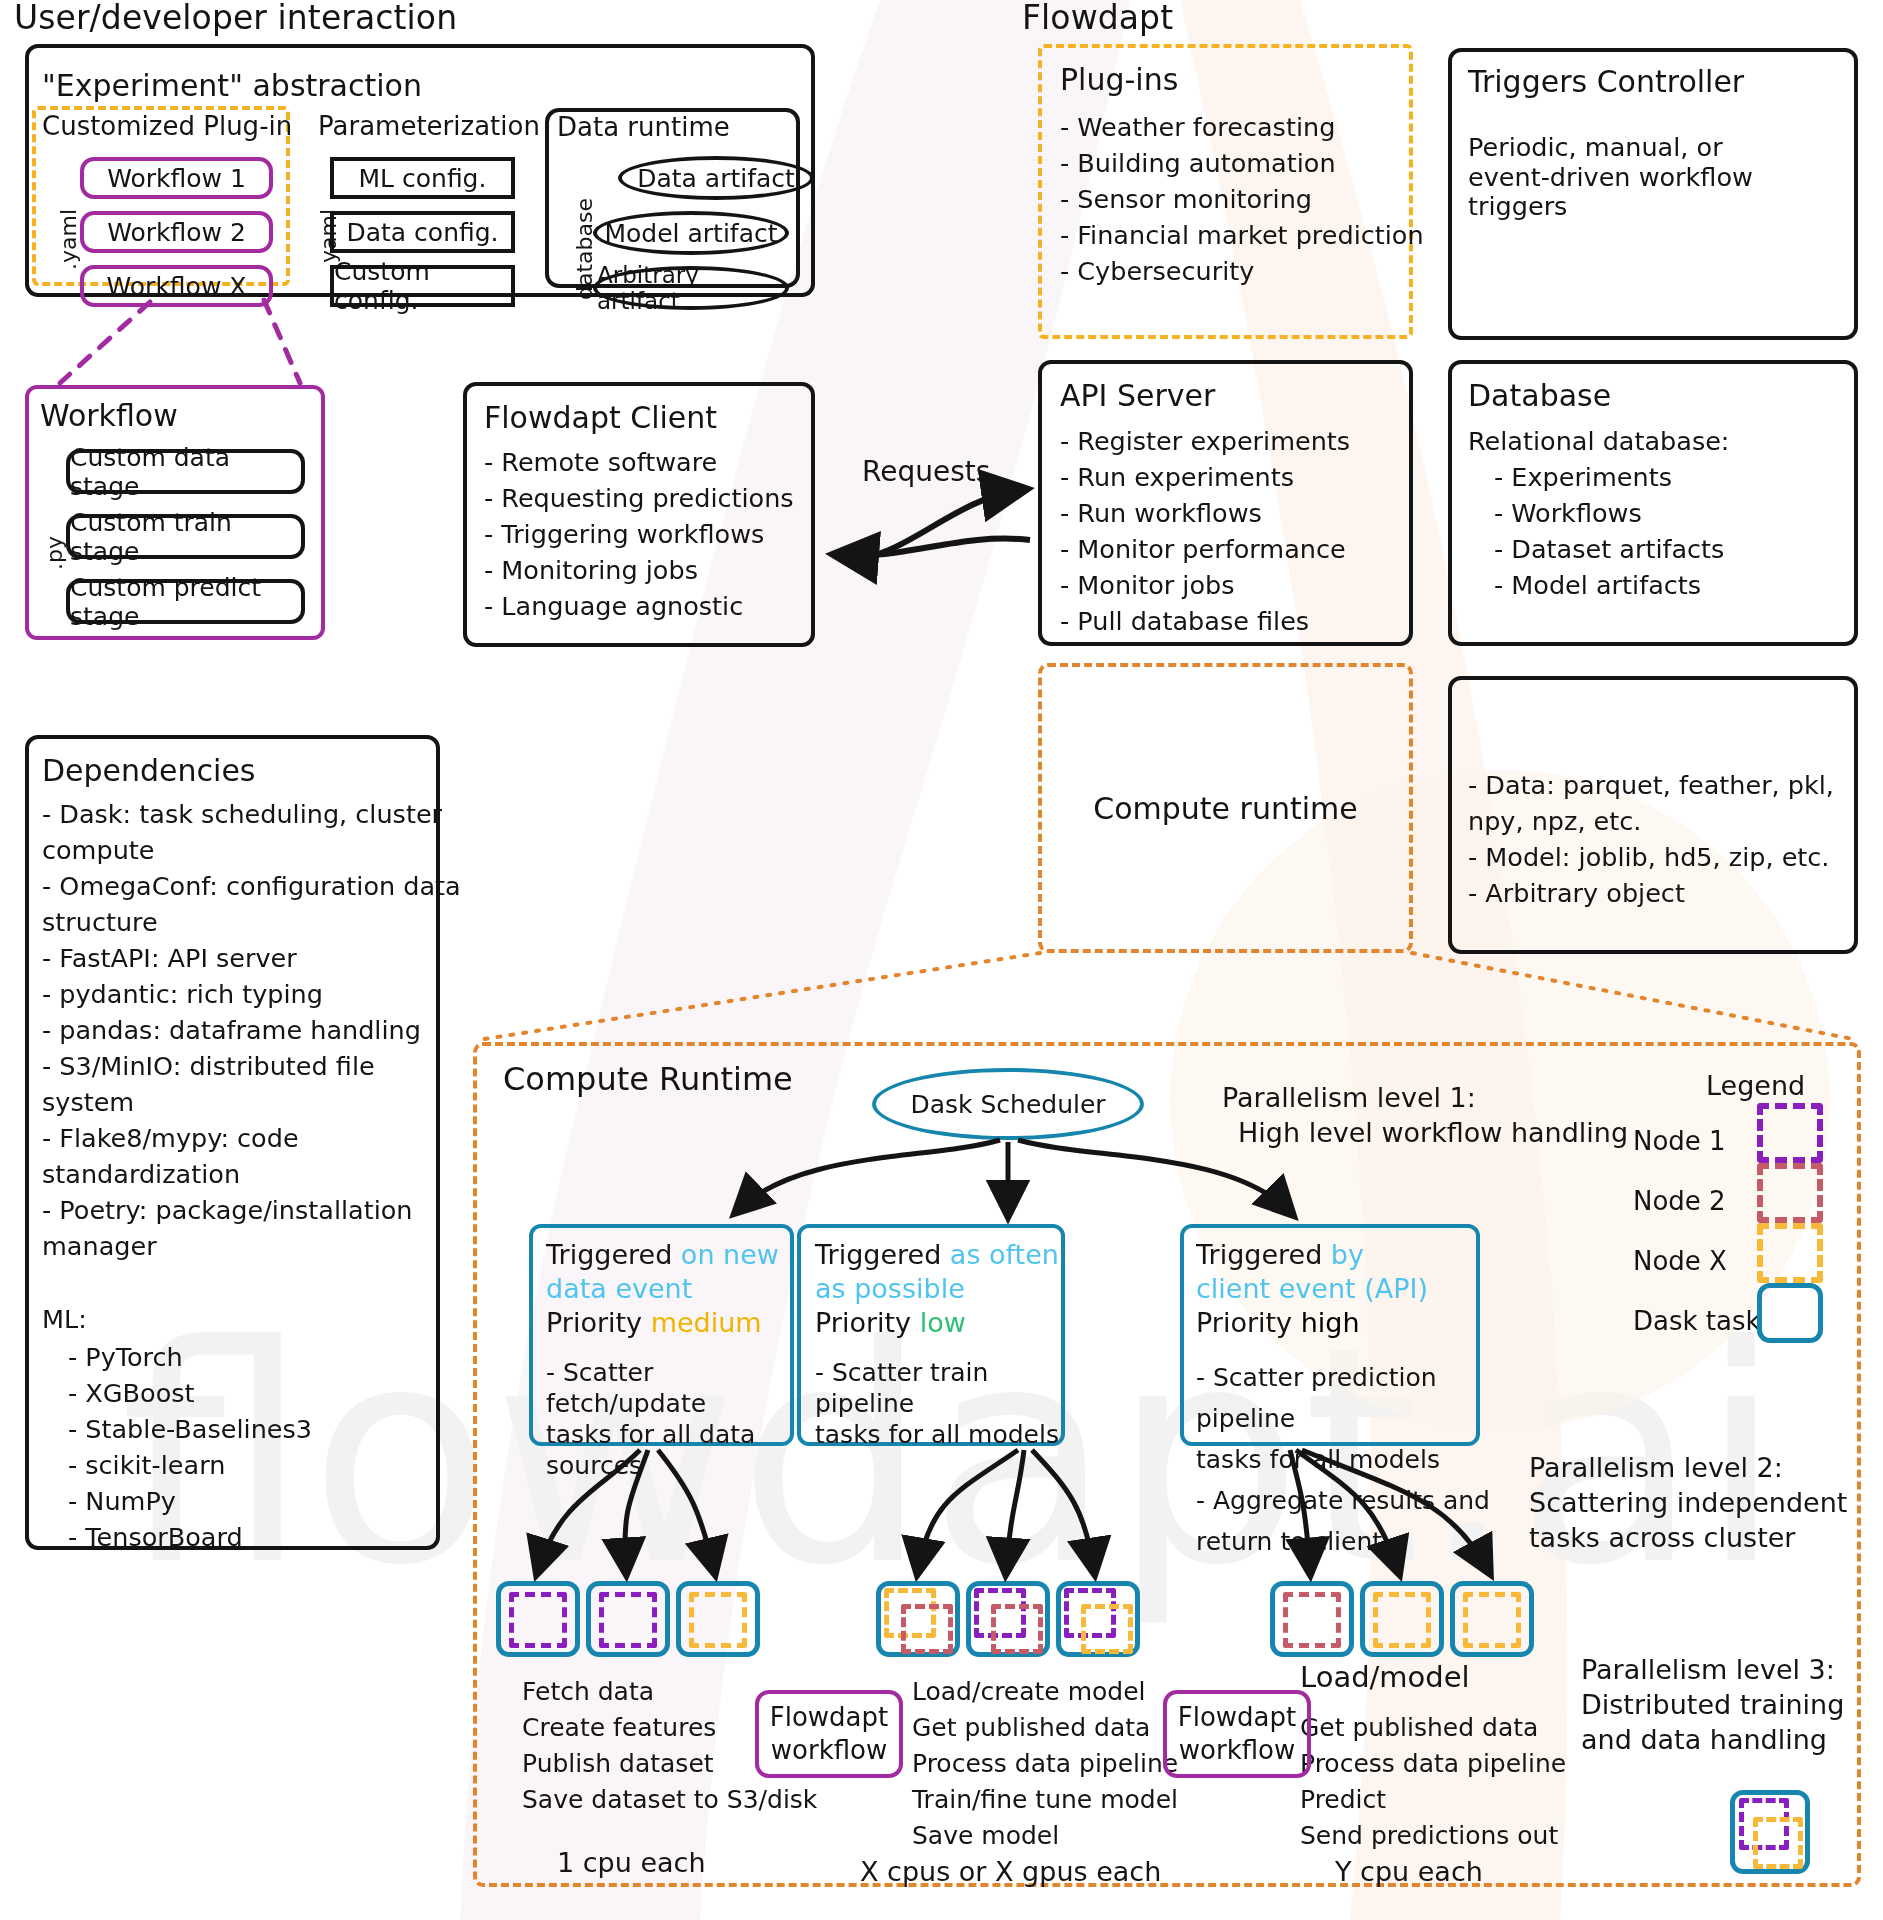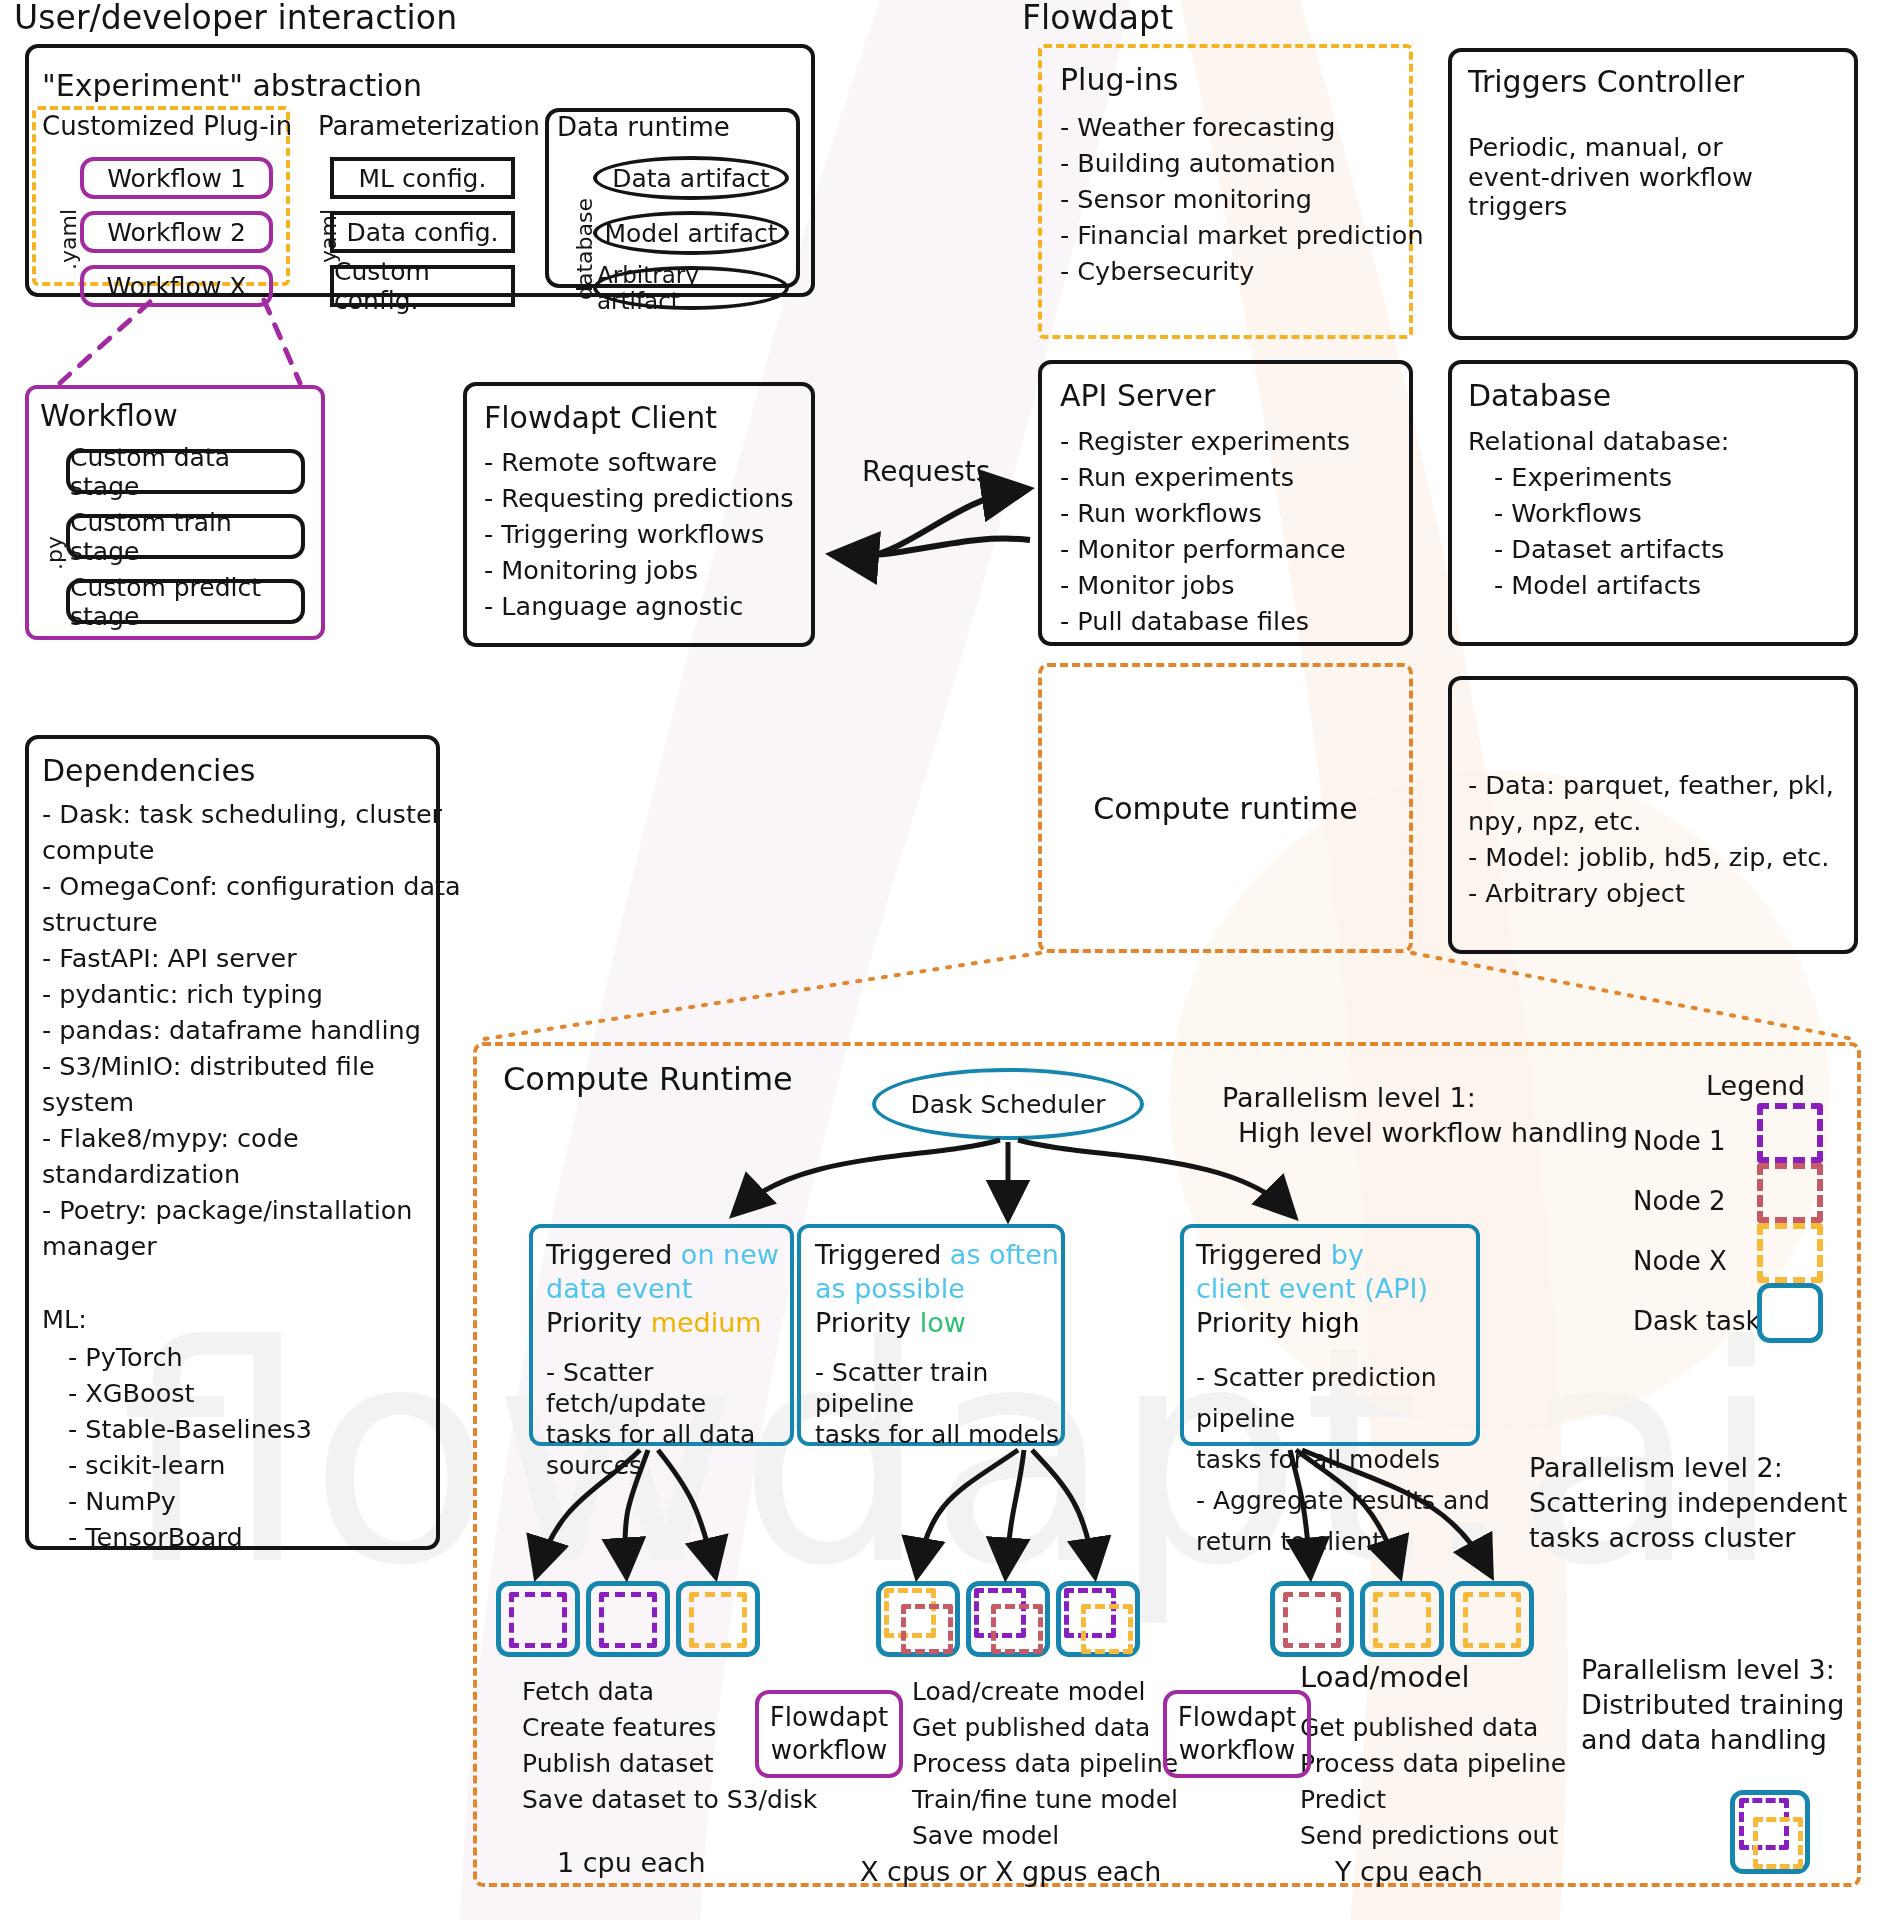--- a/index.html
+++ b/index.html
@@ -90,21 +90,21 @@
   <div class="pill" style="left:330px;top:211px;width:185px;height:42px;border-radius:0;">
       <span>Data config.</span>
     </div>
   <div class="pill" style="left:330px;top:265px;width:185px;height:42px;border-radius:0;">
       <span>Custom config.</span>
     </div>
 
   <div class="box rounded-in" style="left:545px;top:108px;width:255px;height:180px;"></div>
   <div class="hd sm" style="left:557px;top:112px;">Data runtime</div>
   <div class="vlabel" style="left:572px;top:300px;">database</div>
-  <div class="ellipse" style="left:593px;top:156px;width:196px;height:44px;">
+  <div class="ellipse" style="left:618px;top:156px;width:196px;height:44px;">
       <span>Data artifact</span>
     </div>
   <div class="ellipse" style="left:593px;top:211px;width:196px;height:44px;">
       <span>Model artifact</span>
     </div>
   <div class="ellipse" style="left:593px;top:266px;width:196px;height:44px;">
       <span style="font-size:23px">Arbitrary artifact</span>
     </div>
 
   <div class="box purple" style="left:25px;top:385px;width:300px;height:255px;"></div>

